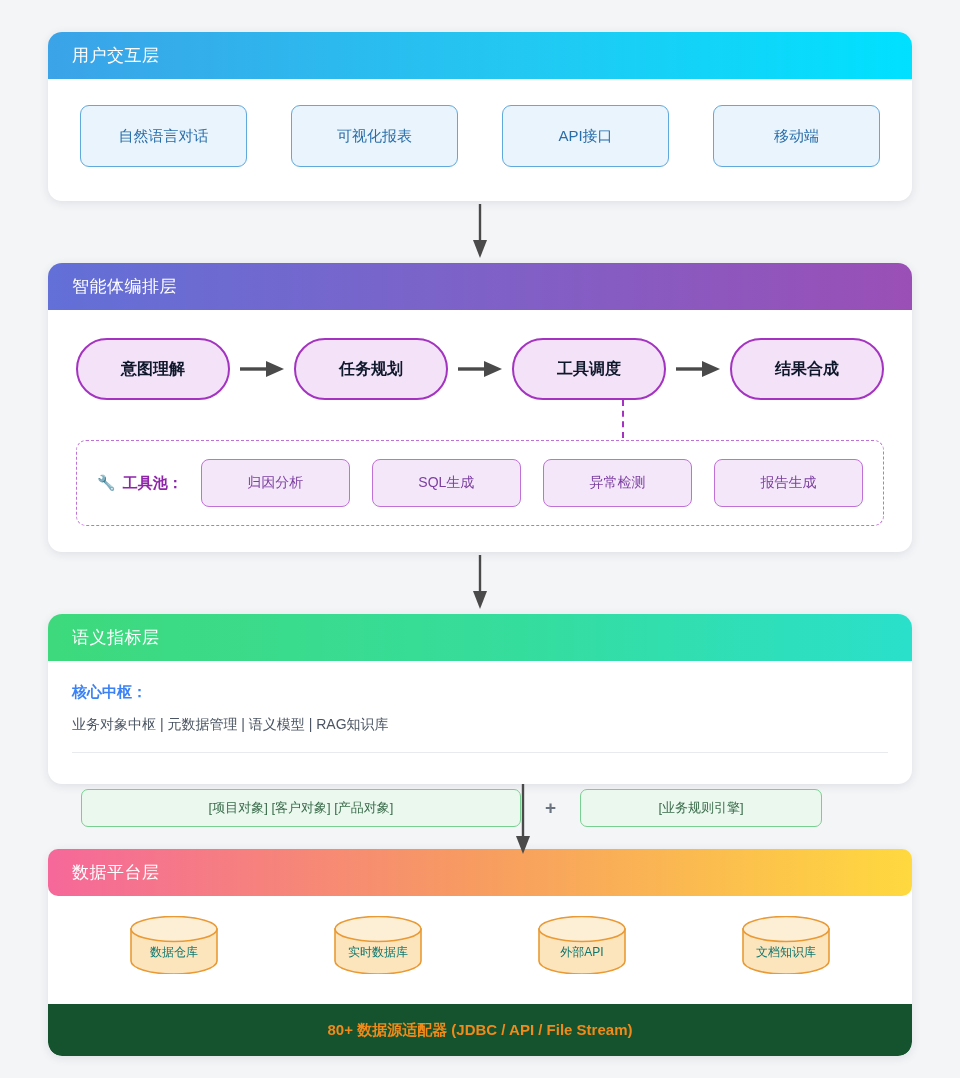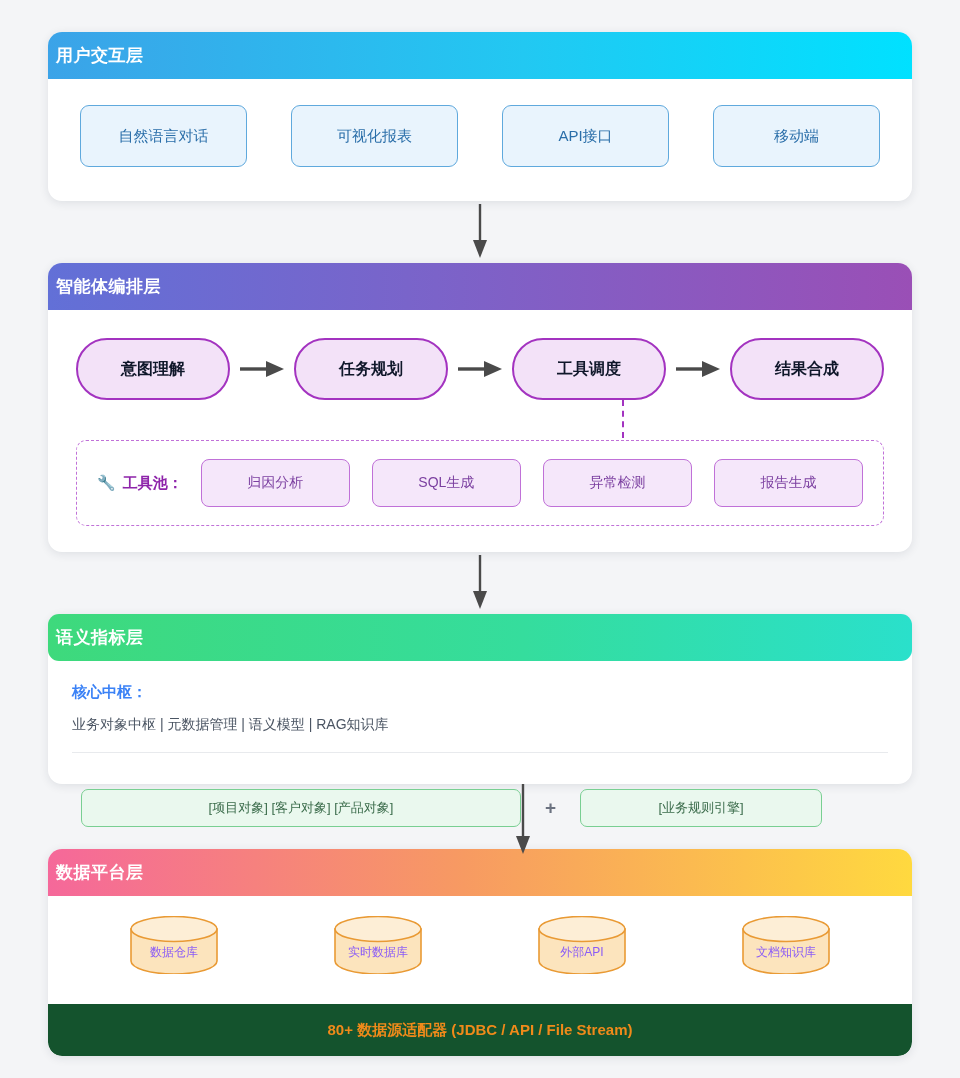--- a/index.html
+++ b/index.html
@@ -26,24 +26,24 @@
     background: #ffffff;
     border-radius: 14px;
     box-shadow: 0 2px 10px rgba(30, 40, 60, 0.10);
     overflow: visible;
   }
   .card-head {
     height: 47px;
     border-radius: 14px 14px 0 0;
     display: flex;
     align-items: center;
-    padding-left: 8px;
+    padding-left: 24px;
     color: #ffffff;
     font-size: 17px;
-    font-weight: bold;
+    font-weight: normal;
     letter-spacing: 0.5px;
   }
 
   
   .head-user   { background: linear-gradient(90deg, #3ba3e8 0%, #22c8f2 55%, #00e1ff 100%); }
   .user-body {
     display: flex;
     gap: 44px;
     padding: 26px 32px 34px 32px;
   }
@@ -133,21 +133,21 @@
     border: 1.4px solid #c071d8;
     border-radius: 8px;
     display: flex;
     align-items: center;
     justify-content: center;
     color: #7b3fa0;
     font-size: 14px;
   }
 
   
-  .head-sem    { background: linear-gradient(90deg, #3ed97c 0%, #35dd9d 55%, #2ae0cb 100%); border-radius: 11px; }
+  .head-sem    { background: linear-gradient(90deg, #3ed97c 0%, #35dd9d 55%, #2ae0cb 100%); }
   .sem-body { padding: 22px 24px 18px 24px; }
   .sem-title {
     color: #3b82f6;
     font-size: 15px;
     font-weight: bold;
     margin-bottom: 14px;
   }
   .sem-sub {
     color: #4b5563;
     font-size: 14px;
@@ -180,30 +180,30 @@
   .plus-sign { color: #6b7280; font-size: 19px; font-weight: bold; }
 
   .sem-arrow-overlay {
     position: absolute;
     left: 465px;
     top: 170px;
     z-index: 5;
   }
 
   
-  .head-data   { background: linear-gradient(90deg, #f5689a 0%, #f79a62 48%, #ffd93f 100%); }
+  .head-data   { background: linear-gradient(90deg, #f5689a 0%, #f79a62 48%, #ffd93f 100%); border-radius: 10px; }
   .data-body { padding: 20px 24px 14px 24px; }
   .db-row { display: flex; justify-content: space-around; align-items: flex-end; }
   .db { position: relative; width: 94px; height: 58px; }
   .db-label {
     position: absolute;
     left: 0; right: 0;
     top: 28px;
     text-align: center;
-    color: #8b5cf6;
+    color: #0f766e;
     font-size: 12px;
     pointer-events: none;
   }
   .adapter-bar {
     margin-top: 16px;
     background: #14532d;
     border-radius: 0 0 14px 14px;
     height: 52px;
     display: flex;
     align-items: center;

